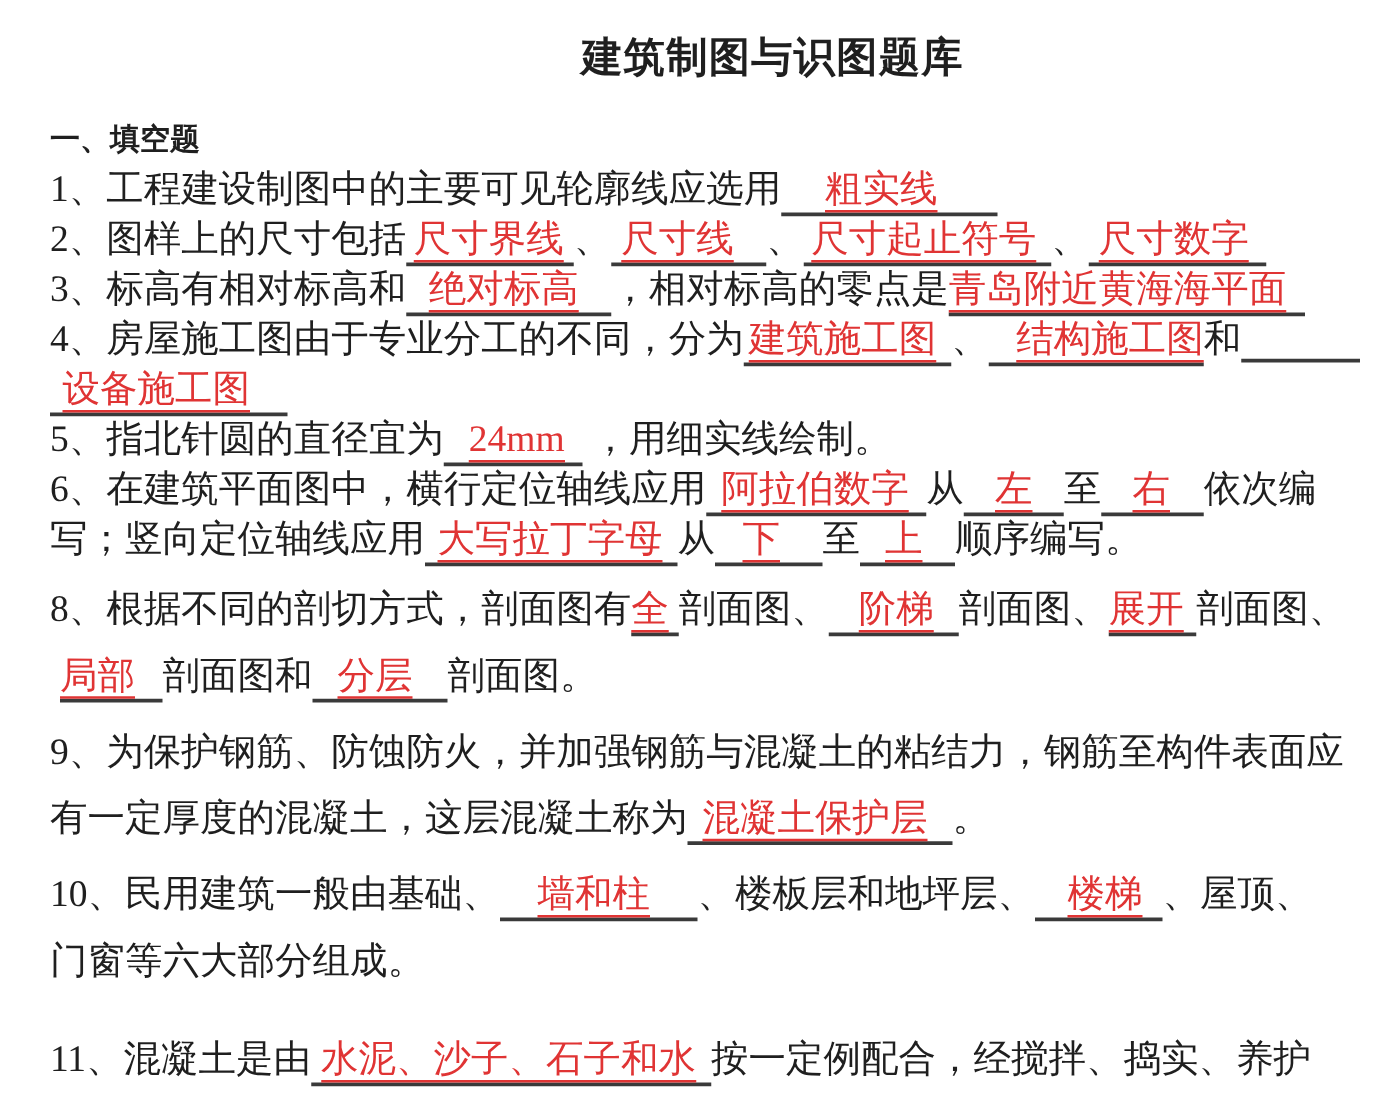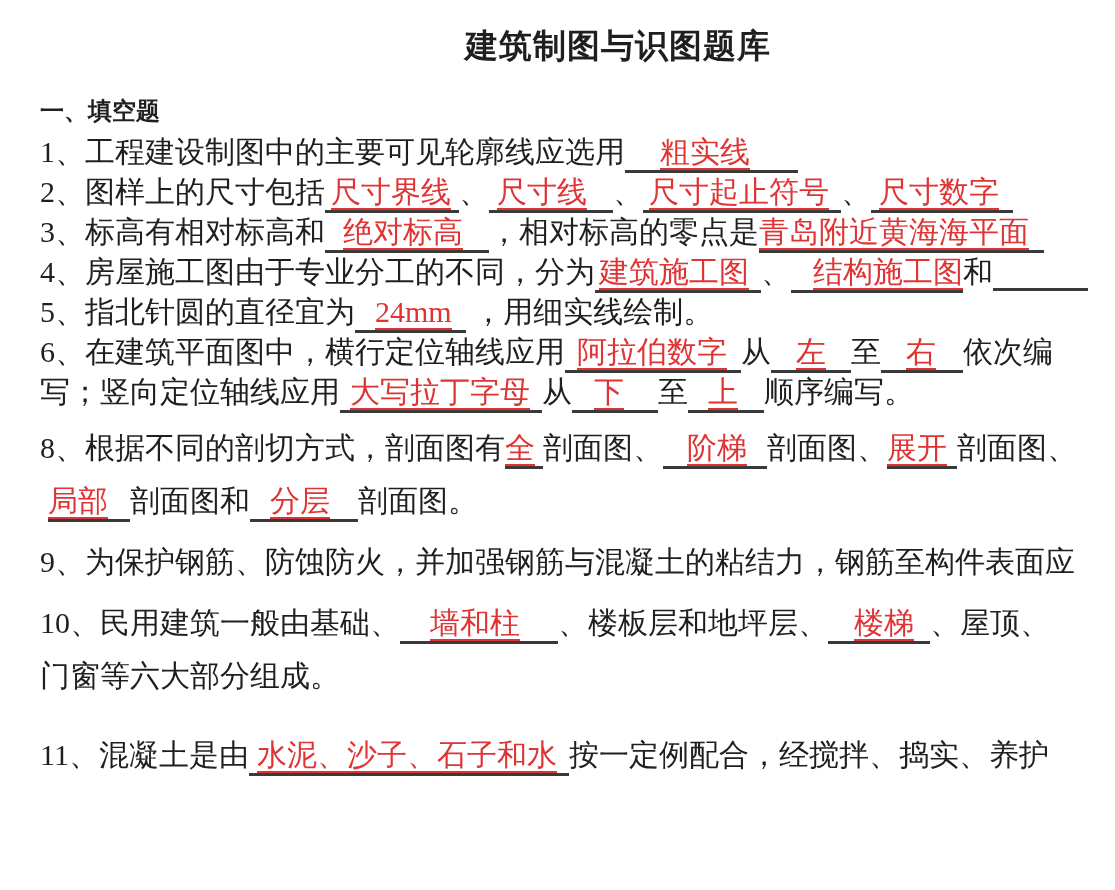--- a/index.html
+++ b/index.html
@@ -72,34 +72,36 @@
         <div class="line"><span class="run">1、工程建设制图中的主要可见轮廓线应选用</span><span class="blank" style="padding-left: 35px; padding-right: 48px;"><span class="ans">粗实线</span></span></div>
       </div>
       <div class="para tight">
         <div class="line"><span class="run">2、图样上的尺寸包括</span><span class="blank" style="padding-left: 6px; padding-right: 8px;"><span class="ans">尺寸界线</span></span><span class="run">、</span><span class="blank" style="padding-left: 8px; padding-right: 26px;"><span class="ans">尺寸线</span></span><span class="run">、</span><span class="blank" style="padding-left: 6px; padding-right: 12px;"><span class="ans">尺寸起止符号</span></span><span class="run">、</span><span class="blank" style="padding-left: 8px; padding-right: 14px;"><span class="ans">尺寸数字</span></span></div>
       </div>
       <div class="para tight">
         <div class="line"><span class="run">3、标高有相对标高和</span><span class="blank" style="padding-left: 18px; padding-right: 26px;"><span class="ans">绝对标高</span></span><span class="run">，相对标高的零点是</span><span class="blank" style="padding-left: 0px; padding-right: 15px;"><span class="ans">青岛附近黄海海平面</span></span></div>
       </div>
       <div class="para tight">
         <div class="line"><span class="run">4、房屋施工图由于专业分工的不同，分为</span><span class="blank" style="padding-left: 4px; padding-right: 12px;"><span class="ans">建筑施工图</span></span><span class="run">、</span><span class="blank" style="padding-left: 22px; padding-right: 0px;"><span class="ans">结构施工图</span></span><span class="run">和</span><span class="blank empty" style="width: 95px;"></span></div>
+        <div class="line"><span class="blank" style="padding-left: 10px; padding-right: 30px;"><span class="ans">设备施工图</span></span></div>
       </div>
       <div class="para tight">
         <div class="line"><span class="run">5、指北针圆的直径宜为</span><span class="blank" style="padding-left: 20px; padding-right: 14px;"><span class="ans">24mm</span></span><span class="run"> ，用细实线绘制。</span></div>
       </div>
       <div class="para tight">
         <div class="line"><span class="run">6、在建筑平面图中，横行定位轴线应用</span><span class="blank" style="padding-left: 12px; padding-right: 14px;"><span class="ans">阿拉伯数字</span></span><span class="run">从</span><span class="blank" style="padding-left: 25px; padding-right: 25px;"><span class="ans">左</span></span><span class="run">至</span><span class="blank" style="padding-left: 25px; padding-right: 27px;"><span class="ans">右</span></span><span class="run">依次编</span></div>
         <div class="line"><span class="run">写；竖向定位轴线应用</span><span class="blank" style="padding-left: 10px; padding-right: 12px;"><span class="ans">大写拉丁字母</span></span><span class="run">从</span><span class="blank" style="padding-left: 22px; padding-right: 34px;"><span class="ans">下</span></span><span class="run">至</span><span class="blank" style="padding-left: 20px; padding-right: 26px;"><span class="ans">上</span></span><span class="run">顺序编写。</span></div>
       </div>
       <div class="para loose">
         <div class="line"><span class="run">8、根据不同的剖切方式，剖面图有</span><span class="blank" style="padding-left: 0px; padding-right: 8px;"><span class="ans">全</span></span><span class="run">剖面图、</span><span class="blank" style="padding-left: 24px; padding-right: 20px;"><span class="ans">阶梯</span></span><span class="run">剖面图、</span><span class="blank" style="padding-left: 0px; padding-right: 10px;"><span class="ans">展开</span></span><span class="run">剖面图、</span></div>
         <div class="line" style="padding-left: 8px;"><span class="blank" style="padding-left: 0px; padding-right: 22px;"><span class="ans">局部</span></span><span class="run">剖面图和</span><span class="blank" style="padding-left: 20px; padding-right: 28px;"><span class="ans">分层</span></span><span class="run">剖面图。</span></div>
       </div>
       <div class="para loose">
         <div class="line"><span class="run">9、为保护钢筋、防蚀防火，并加强钢筋与混凝土的粘结力，钢筋至构件表面应</span></div>
+        <div class="line"><span class="run">有一定厚度的混凝土，这层混凝土称为</span><span class="blank" style="padding-left: 12px; padding-right: 20px;"><span class="ans">混凝土保护层</span></span><span class="run">。</span></div>
       </div>
       <div class="para loose">
         <div class="line"><span class="run">10、民用建筑一般由基础、</span><span class="blank" style="padding-left: 30px; padding-right: 38px;"><span class="ans">墙和柱</span></span><span class="run">、楼板层和地坪层、</span><span class="blank" style="padding-left: 26px; padding-right: 16px;"><span class="ans">楼梯</span></span><span class="run">、屋顶、</span></div>
         <div class="line"><span class="run">门窗等六大部分组成。</span></div>
       </div>
       <div class="para tight gap-top">
         <div class="line"><span class="run">11、混凝土是由</span><span class="blank" style="padding-left: 8px; padding-right: 12px;"><span class="ans">水泥、沙子、石子和水</span></span><span class="run">按一定例配合，经搅拌、捣实、养护</span></div>
       </div>
     </div>
 </div>

